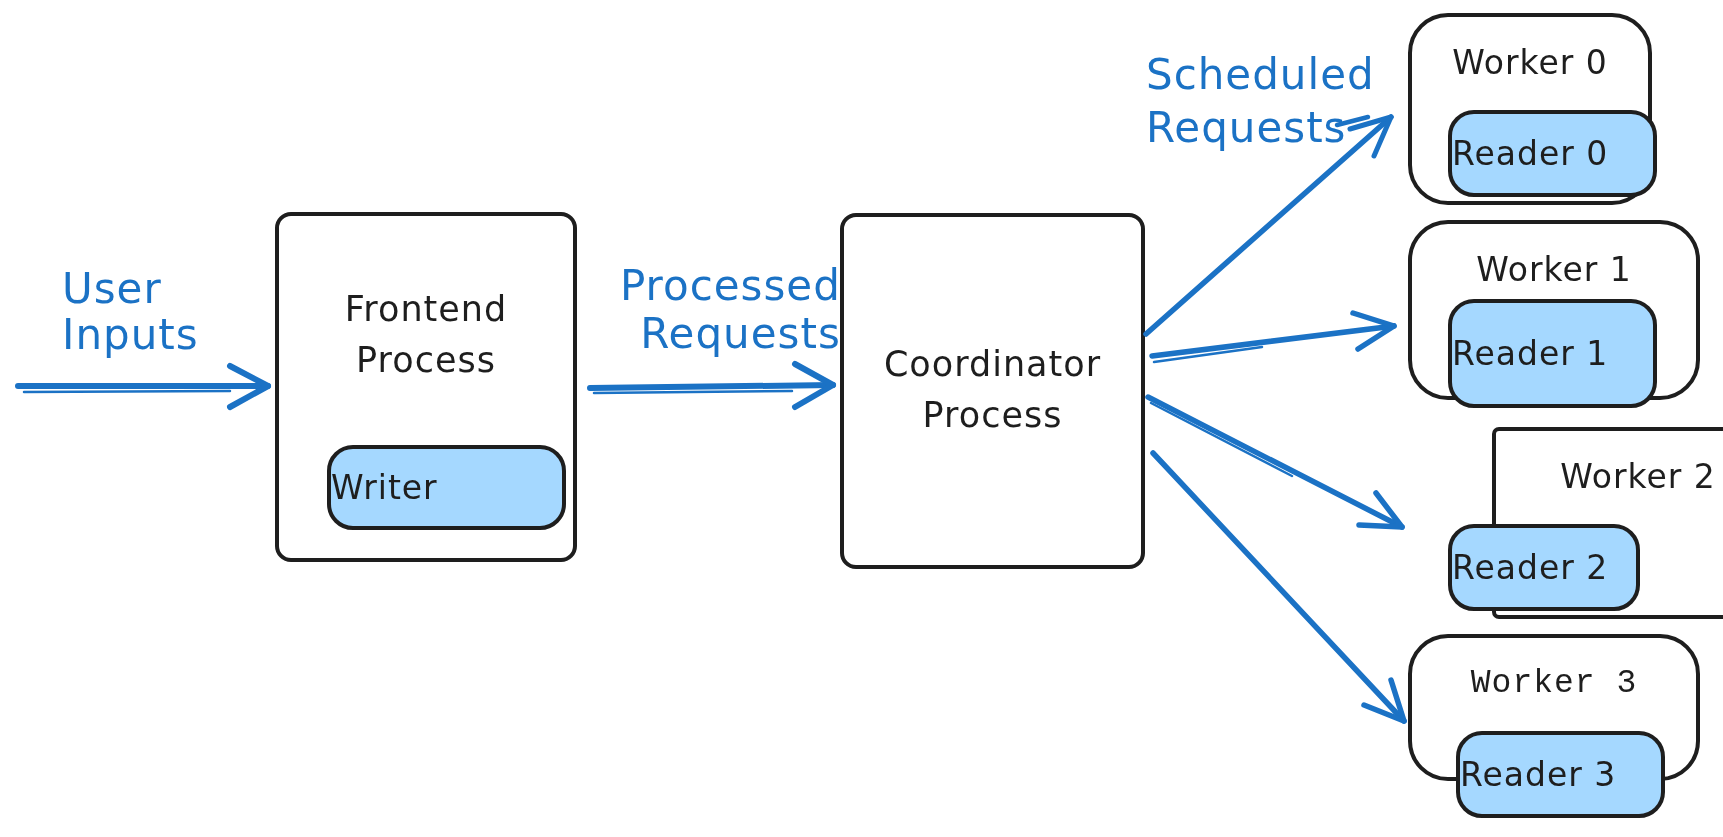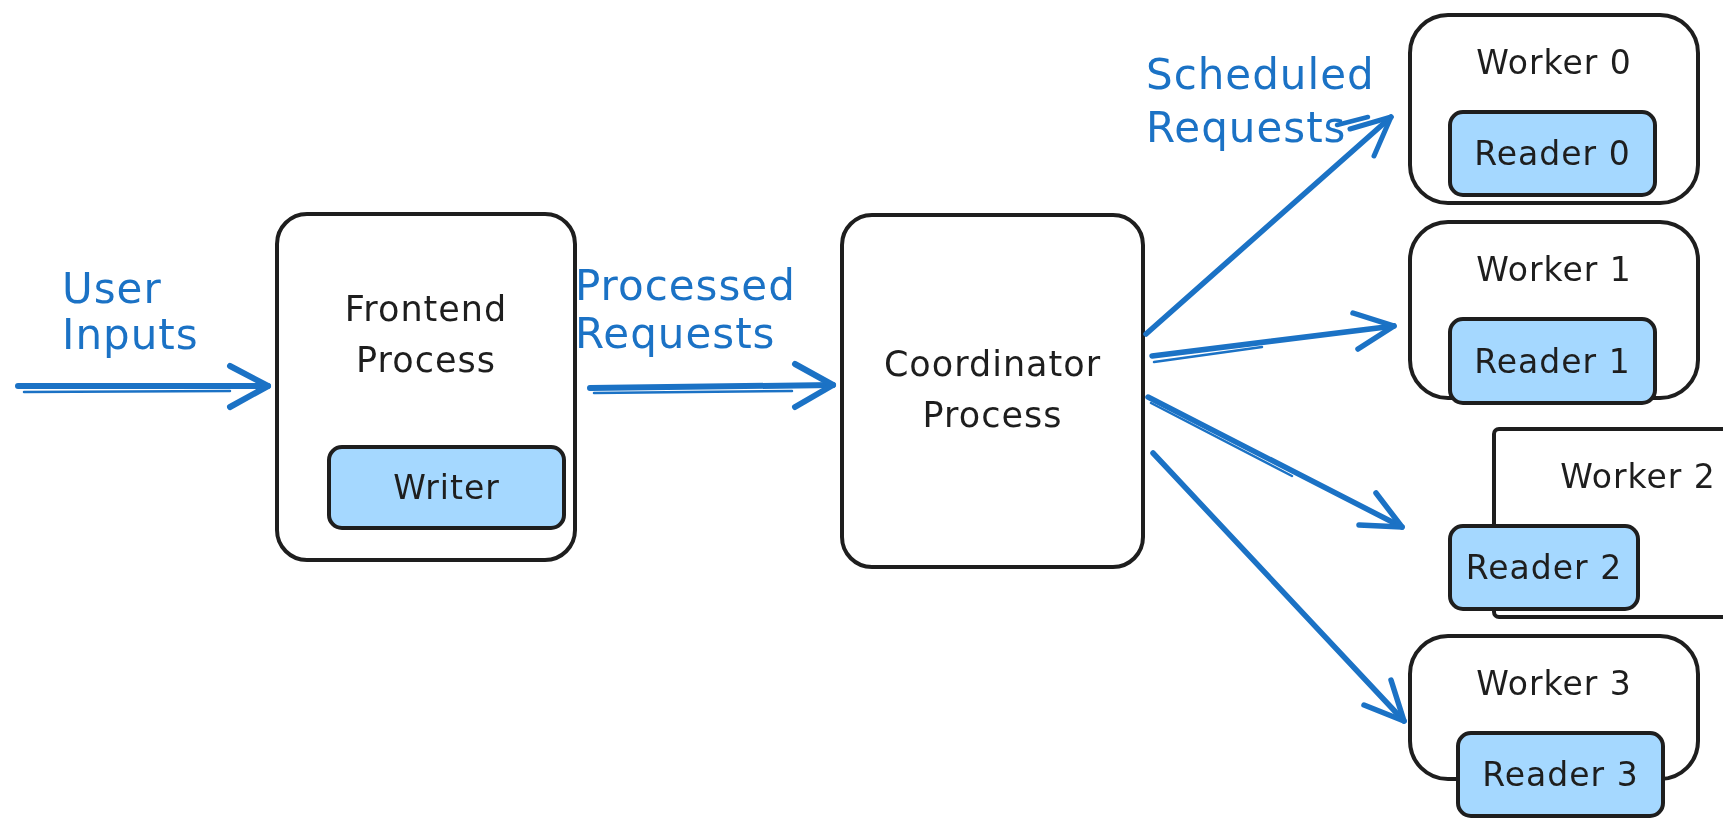--- a/index.html
+++ b/index.html
@@ -14,31 +14,30 @@
     height: 837px;
     background: #ffffff;
     overflow: hidden;
   }
   .node {
     position: absolute;
     background: #ffffff;
     border: 4px solid #1e1e1e;
     box-sizing: border-box;
   }
-  .big-node { border-radius: 32px; }
+  .big-node { border-radius: 16px; }
   .worker-node { border-radius: 40px; }
   .sub-node {
     position: absolute;
     background: #a5d8ff;
     border: 4px solid #1e1e1e;
-    border-radius: 15px;
+    border-radius: 26px;
     box-sizing: border-box;
     display: flex;
     align-items: center;
-    justify-content: center;
     color: #1e1e1e;
     font-size: 33px;
     letter-spacing: 1px;
   }
   .node-title {
     position: absolute;
     left: 0;
     width: 100%;
     text-align: center;
     color: #1e1e1e;
@@ -74,21 +73,21 @@
 </head>
 <body>
 
 <div class="canvas">
 
   <div class="edge-label" style="left:62px; top:266px; line-height:46px;">
     <span>User</span>
     <span>Inputs</span>
   </div>
 
-  <div class="edge-label" style="left:575px; top:262px; line-height:48px;">
+  <div class="edge-label" style="left:620px; top:262px; line-height:48px;text-align:right;">
     <span>Processed</span>
     <span>Requests</span>
   </div>
 
   <div class="edge-label" style="left:1146px; top:48px; line-height:53px;">
     <span>Scheduled</span>
     <span>Requests</span>
   </div>
 
   <div class="node big-node" style="left:275px; top:212px; width:302px; height:350px;">
@@ -101,42 +100,42 @@
     <span>Writer</span>
   </div>
 
   <div class="node big-node" style="left:840px; top:213px; width:305px; height:356px;">
     <div class="node-title" style="top:122px;">
       <span>Coordinator</span><br>
       <span>Process</span>
     </div>
   </div>
 
-  <div class="node worker-node" style="left:1408px; top:13px; width:292px; height:192px;">
+  <div class="node worker-node" style="left:1408px; top:13px; width:244px; height:192px;">
     <div class="worker-title">Worker 0</div>
   </div>
   <div class="sub-node" style="left:1448px; top:110px; width:209px; height:87px;">
     <span>Reader 0</span>
   </div>
 
   <div class="node worker-node" style="left:1408px; top:220px; width:292px; height:180px;">
     <div class="worker-title">Worker 1</div>
   </div>
-  <div class="sub-node" style="left:1448px; top:317px; width:209px; height:88px;">
+  <div class="sub-node" style="left:1448px; top:299px; width:209px; height:109px;">
     <span>Reader 1</span>
   </div>
 
   <div class="node worker-node" style="left:1492px; top:427px; width:292px; height:192px;border-radius:7px;">
     <div class="worker-title">Worker 2</div>
   </div>
   <div class="sub-node" style="left:1448px; top:524px; width:192px; height:87px;">
     <span>Reader 2</span>
   </div>
 
-  <div class="node worker-node" style="left:1408px; top:634px; width:292px; height:147px;">
+  <div class="node worker-node" style="left:1408px; top:634px; width:292px; height:147px;font-family:Liberation Mono, monospace;">
     <div class="worker-title">Worker 3</div>
   </div>
   <div class="sub-node" style="left:1448px; top:731px; width:209px; height:87px;margin-left:8px;">
     <span>Reader 3</span>
   </div>
 
   <svg class="arrows" width="1723" height="837" viewBox="0 0 1723 837" stroke="#1b72c5" fill="none" stroke-linecap="round" stroke-linejoin="round">
 
     <g>
       <path d="M 18 386 L 268 386" stroke-width="6"></path>

